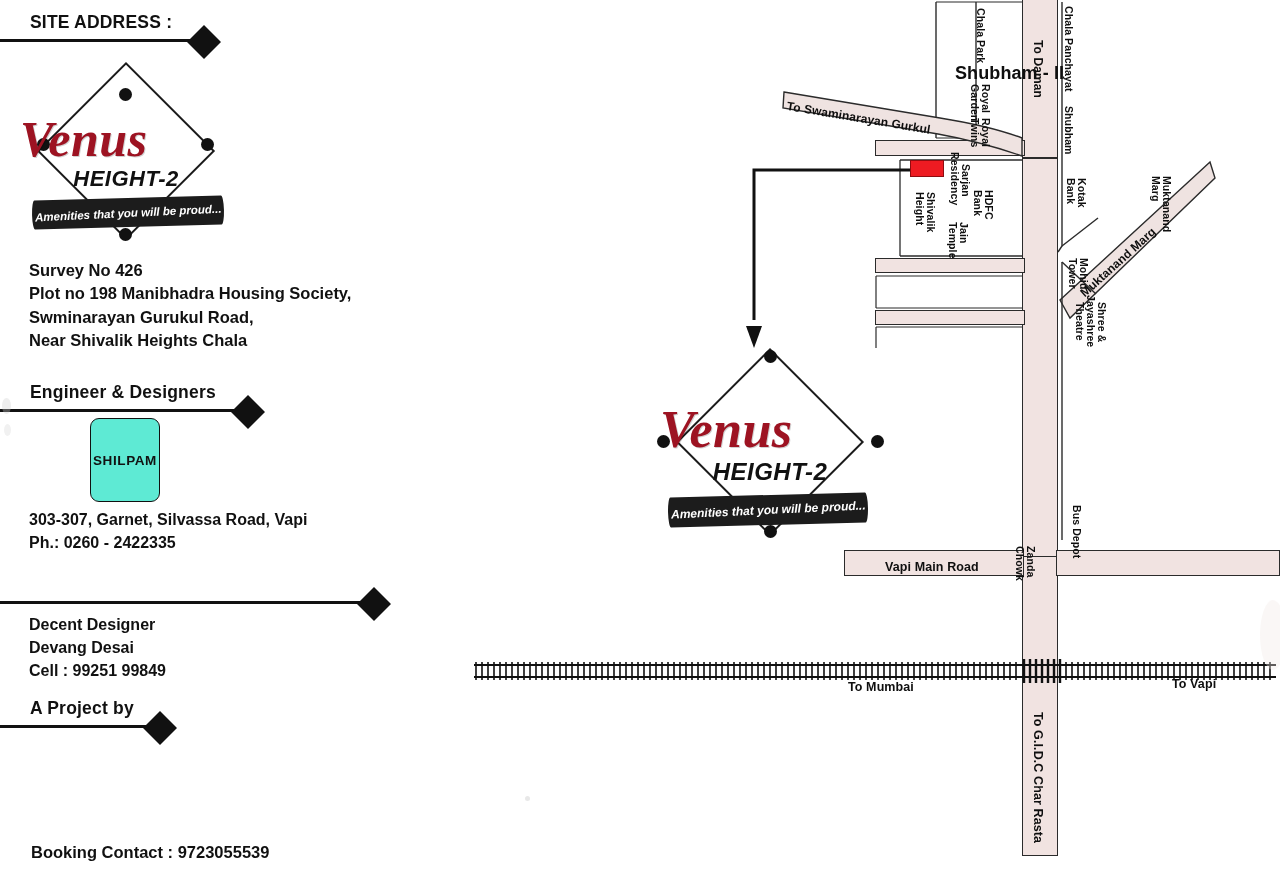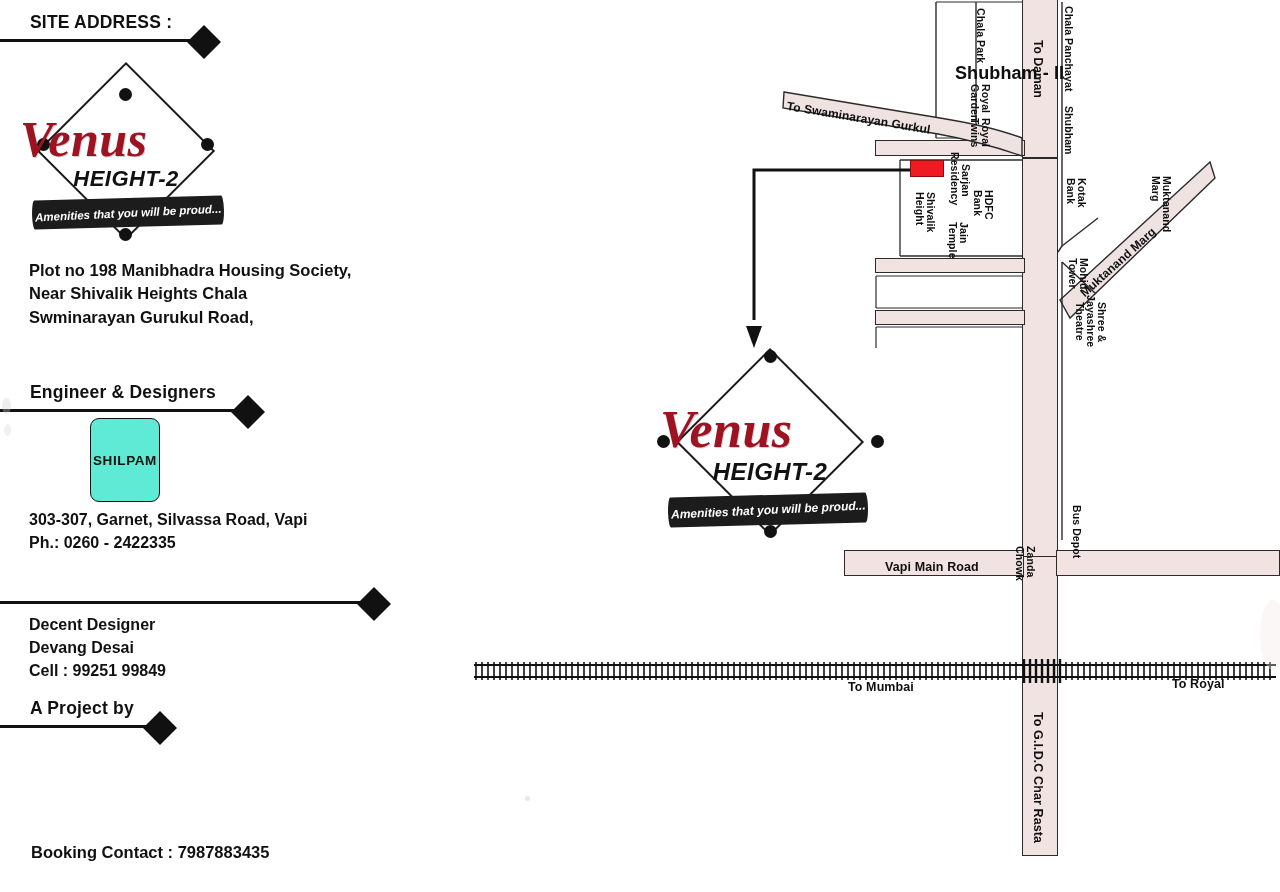--- a/index.html
+++ b/index.html
@@ -138,23 +138,24 @@
       <div class="dot" style="left:181px; top:80px;"></div>
       <div class="dot" style="left:99px; top:170px;"></div>
       <div class="vl-word" style="top:52px; font-size:50px;">Venus</div>
       <div class="vl-sub" style="top:108px; font-size:22px;">HEIGHT-2</div>
       <div class="vl-ribbon" style="left:12px; top:140px; width:192px; height:29px; transform:rotate(-1.5deg);">
         <span style="font-size:11.5px;">Amenities that you will be proud...</span>
       </div>
     </div>
 
     <div class="addr-block" style="left:29px; top:259px; width:420px;">
+      <div>Survey No 426</div>
       <div>Plot no 198 Manibhadra Housing Society,</div>
+      <div>Swminarayan  Gurukul Road,</div>
       <div>Near Shivalik Heights Chala</div>
-      <div>Swminarayan  Gurukul Road,</div>
     </div>
 
     <div class="section-head" style="left:0; top:382px; width:280px;">
       <div class="hl-label">Engineer &amp; Designers</div>
       <div class="hl-rule" style="width:240px;"></div>
       <div class="hl-diamond" style="left:236px;"></div>
     </div>
 
     <div class="shilpam-box" style="left:90px; top:418px; width:70px; height:84px;">
       <span>SHILPAM</span>
@@ -176,21 +177,21 @@
       <div>Cell :  99251 99849</div>
     </div>
 
     <div class="section-head" style="left:0; top:698px; width:200px;">
       <div class="hl-label">A Project by</div>
       <div class="hl-rule" style="width:152px;"></div>
       <div class="hl-diamond" style="left:148px;"></div>
     </div>
 
 
-    <div class="contact-block" style="left:31px; top:841px; width:420px; font-size:16.5px;">Booking Contact : 7987883435</div>
+    <div class="contact-block" style="left:31px; top:841px; width:420px; font-size:16.5px;">Booking Contact : 9723055539</div>
 
     <div class="smudge" style="left:2px; top:398px; width:9px; height:16px; background:#cfcfcf;"></div>
     <div class="smudge" style="left:4px; top:424px; width:7px; height:12px; background:#d6d6d6;"></div>
   </div>
 
   <div class="map-panel">
 
     <div class="road" style="left:552px; top:-2px; width:36px; height:160px;"></div>
     <div class="road" style="left:552px; top:158px; width:36px; height:400px;"></div>
     <div class="road" style="left:552px; top:556px; width:36px; height:300px;"></div>
@@ -385,21 +386,21 @@
         <line x1="554" y1="4" x2="554" y2="28"></line>
           <line x1="560" y1="4" x2="560" y2="28"></line>
         <line x1="566" y1="4" x2="566" y2="28"></line>
           <line x1="572" y1="4" x2="572" y2="28"></line>
         <line x1="578" y1="4" x2="578" y2="28"></line>
           <line x1="584" y1="4" x2="584" y2="28"></line>
         <line x1="590" y1="4" x2="590" y2="28"></line>
       </g>
     </svg>
     <div class="maplabel" style="left:378px; top:681px; font-size:12.5px;">To Mumbai</div>
-    <div class="maplabel" style="left:702px; top:678px; font-size:12.5px;">To Royal</div>
+    <div class="maplabel" style="left:702px; top:678px; font-size:12.5px;">To Vapi</div>
 
     <div class="marker-red" style="left:440px; top:160px; width:34px; height:17px;"></div>
 
     <div class="maplabel vert" style="left:604px; top:6px;">Chala Panchayat</div>
     <div class="maplabel vert" style="left:516px; top:8px;">Chala Park</div>
     <div class="maplabel" style="left:485px; top:64px; font-size:18px;">Shubham - II</div>
     <div class="maplabel vert" style="left:521px; top:84px;">Royal</div>
     <div class="maplabel vert" style="left:510px; top:84px;">Garden</div>
     <div class="maplabel vert" style="left:521px; top:118px;">Royal</div>
     <div class="maplabel vert" style="left:510px; top:118px;">Twins</div>

